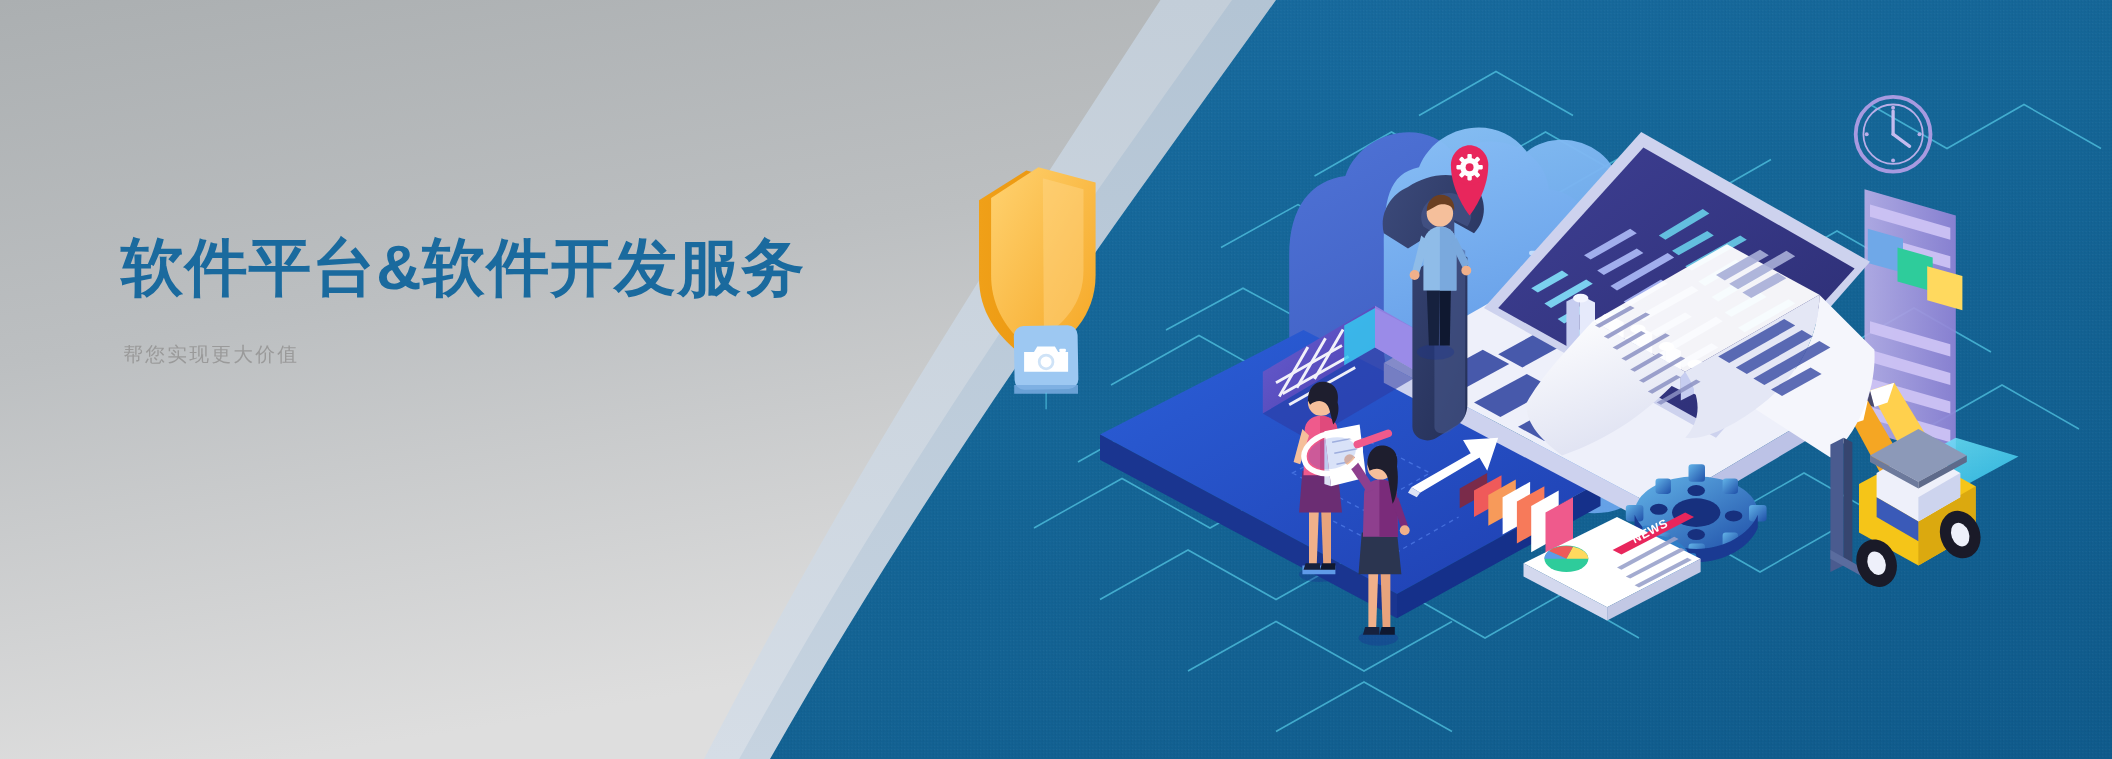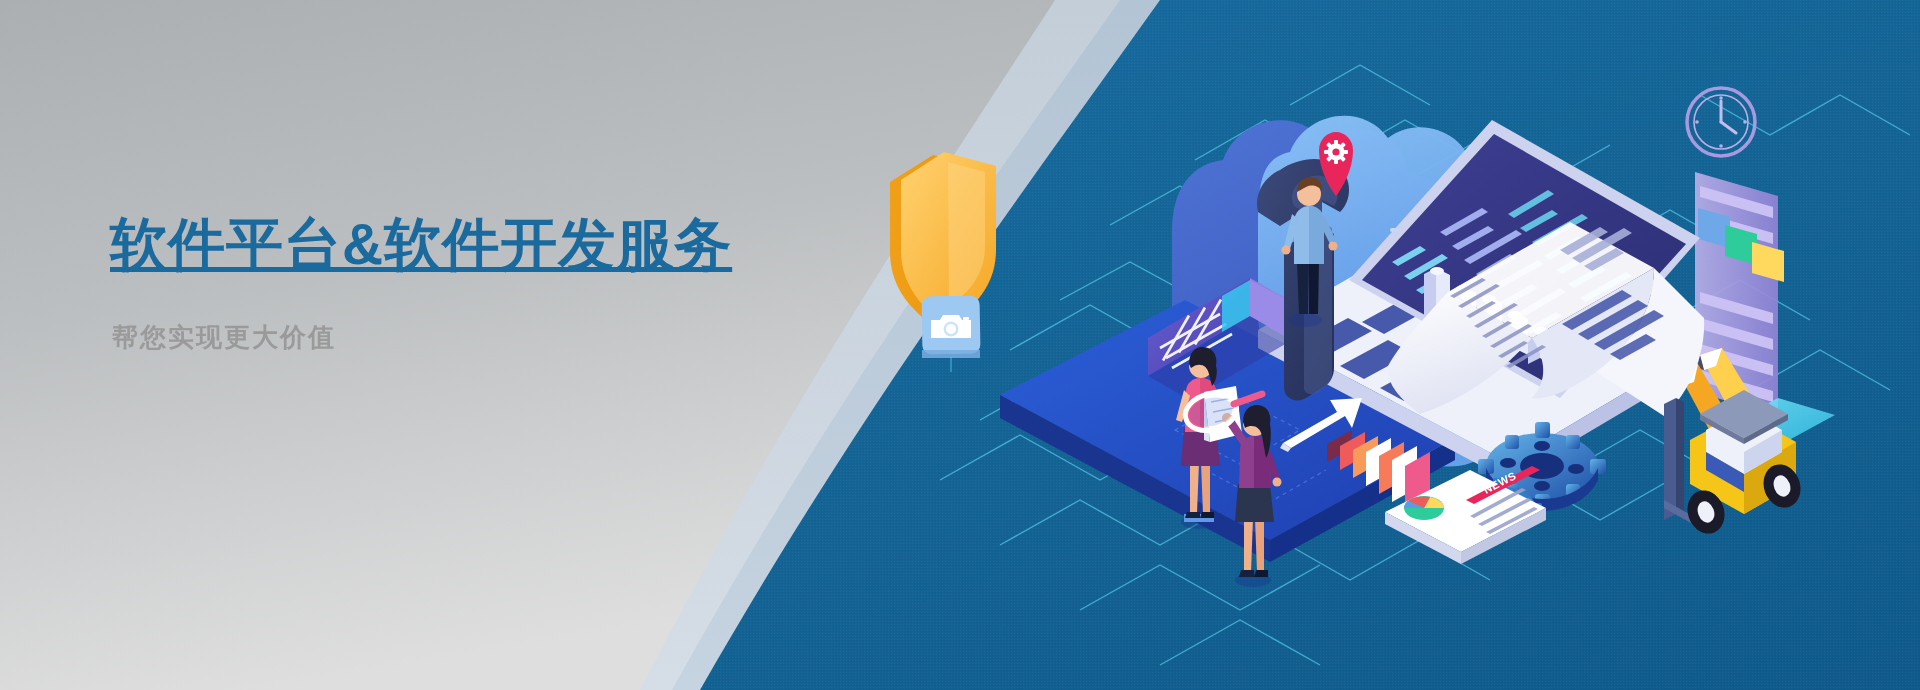--- a/index.html
+++ b/index.html
@@ -7,21 +7,21 @@
     position:relative;width:1920px;height:690px;overflow:hidden;
     font-family:"Liberation Sans","DejaVu Sans",sans-serif;
   }
   .layer{position:absolute;inset:0;}
   .text-block{position:absolute;left:110px;top:212px;z-index:40;}
   .title{
     font-size:57px;font-weight:700;letter-spacing:1px;line-height:1.15;
     white-space:nowrap;margin:0;
   }
   .subtitle{
-    font-size:26px;font-weight:700;letter-spacing:2px;margin:42px 0 0 2px;
+    font-size:18px;font-weight:400;letter-spacing:2px;margin:32px 0 0 2px;
   }
   svg{display:block;}
 </style>
 </head>
 <body>
 
 <div id="banner">
 
   <svg class="layer" width="1920" height="690" viewBox="0 0 1920 690" preserveAspectRatio="none">
     <defs>
@@ -567,17 +567,17 @@
 
       <ellipse cx="1706" cy="512" rx="18" ry="22" fill="#1a1a28" transform="rotate(-20 1706 512)"></ellipse>
       <ellipse cx="1706" cy="512" rx="8" ry="11" fill="#eef0fa" transform="rotate(-20 1706 512)"></ellipse>
       <ellipse cx="1782" cy="486" rx="18" ry="22" fill="#1a1a28" transform="rotate(-20 1782 486)"></ellipse>
       <ellipse cx="1782" cy="486" rx="8" ry="11" fill="#eef0fa" transform="rotate(-20 1782 486)"></ellipse>
     </g>
 
   </svg>
 
   <div class="text-block">
-    <h1 class="title" style="color:#1a6a9e;text-decoration:underline;">软件平台&amp;软件开发服务</h1>
+    <h1 class="title" style="color:#1a6a9e;">软件平台&amp;软件开发服务</h1>
     <p class="subtitle" style="color:#9a9a9a;">帮您实现更大价值</p>
   </div>
 
 </div>
 
 </body></html>

